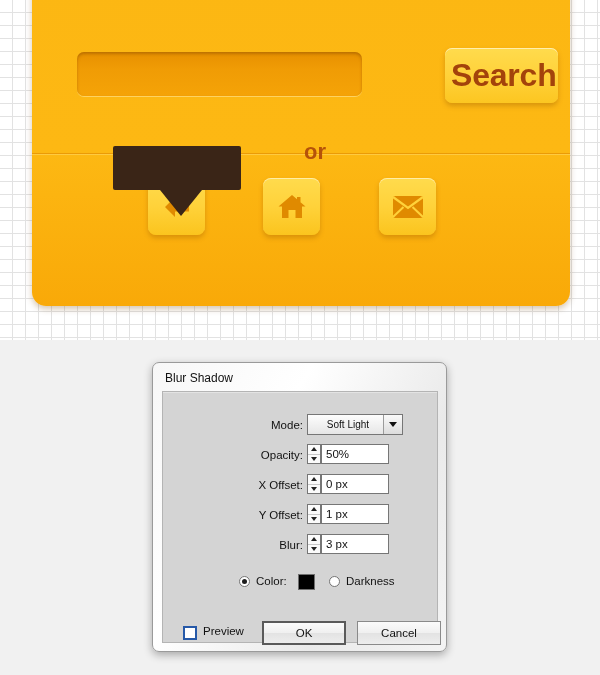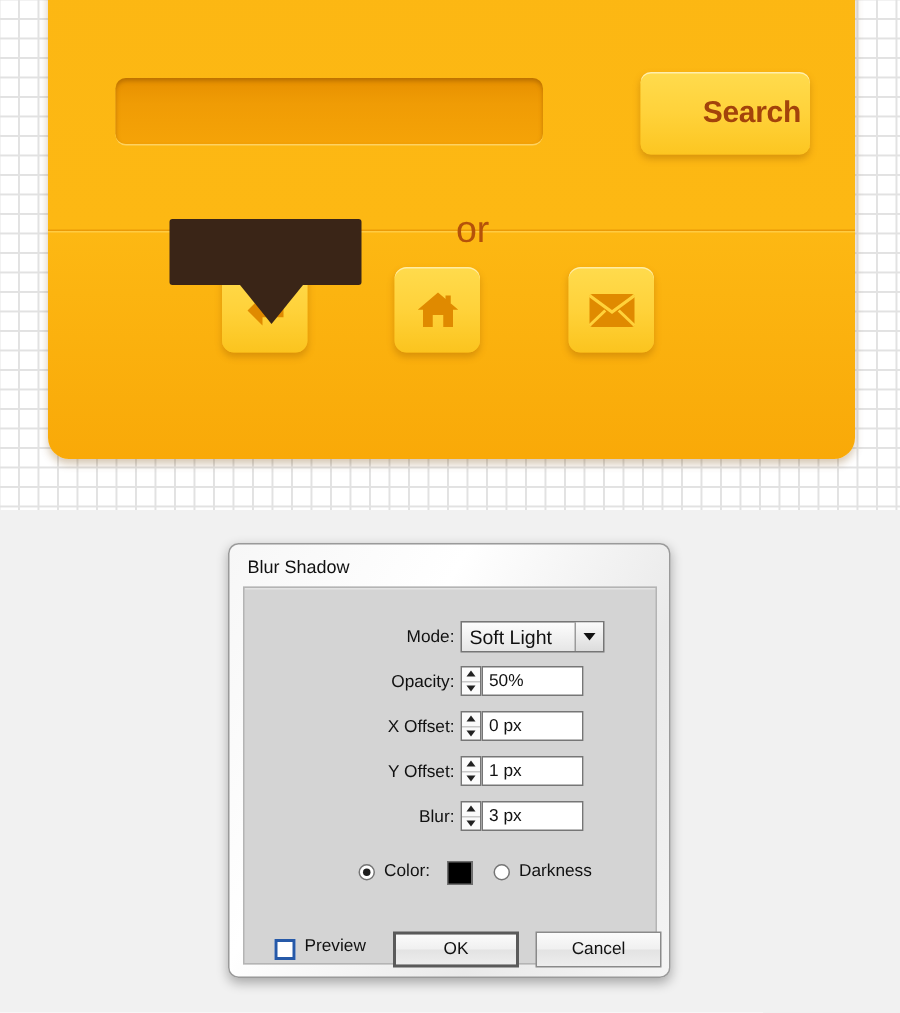--- a/index.html
+++ b/index.html
@@ -35,41 +35,41 @@
   #search-row{position:absolute;left:45px;top:78px;width:460px;height:58px;}
   #search-input{
     position:absolute;left:0;top:4px;width:285px;height:44px;
     box-sizing:border-box;border:none;border-radius:7px;
     background:linear-gradient(to bottom,#e79000 0%,#f09c05 40%,#f5a307 100%);
     box-shadow:inset 0 2px 3px rgba(150,85,0,.55),0 1px 0 rgba(255,225,140,.65);
     color:#7a3c00;font-size:14px;font-family:"Liberation Sans",sans-serif;
     padding:0 10px;outline:none;
   }
   #search-button{
-    position:absolute;left:350px;top:0;width:113px;height:55px;
+    position:absolute;left:368px;top:0;width:113px;height:55px;
     box-sizing:border-box;border:none;border-radius:7px;
     background:linear-gradient(to bottom,#ffdb4d 0%,#ffd23a 50%,#fcc621 100%);
     box-shadow:0 3px 5px rgba(150,85,0,.35),inset 0 1px 0 rgba(255,255,255,.55);
-    color:#a3430b;font-size:20px;font-weight:bold;
+    color:#a3430b;font-size:32px;font-weight:bold;
     font-family:"Liberation Sans",sans-serif;cursor:pointer;
     letter-spacing:-.2px;
     text-align:right;
   }
 
   
   #panel-divider{
     position:absolute;left:0;top:183px;width:538px;height:2px;
     background:linear-gradient(to bottom,#e89605 0 1px,#ffce4a 1px 2px);
     opacity:.85;
   }
 
   
   #or-label{
     position:absolute;left:272px;top:169px;
-    font-size:25px;font-weight:normal;color:#b5520a;
+    font-size:22px;font-weight:bold;color:#b5520a;
   }
 
   
   .icon-btn{
     position:absolute;top:208px;width:57px;height:57px;border:none;
     border-radius:8px;
     background:linear-gradient(to bottom,#ffdb4d 0%,#ffd23a 50%,#fbc41e 100%);
     box-shadow:0 3px 5px rgba(150,85,0,.33),inset 0 1px 0 rgba(255,255,255,.5);
     cursor:pointer;padding:0;
     display:flex;align-items:center;justify-content:center;
@@ -145,21 +145,21 @@
     font-family:"Liberation Sans",sans-serif;outline:none;
   }
 
   
   #mode-select-wrap{
     position:absolute;left:144px;top:0;width:96px;height:21px;
     box-sizing:border-box;border:1px solid #767676;
     background:linear-gradient(to bottom,#fdfdfd,#e6e6e6);
     display:flex;align-items:center;cursor:pointer;
   }
-  #mode-value{font-size:13px;color:#111;padding-left:5px;flex:1;}
+  #mode-value{font-size:10px;color:#111;padding-left:5px;flex:1;text-align:center;}
   #mode-arrow-box{
     width:18px;height:100%;border-left:1px solid #9b9b9b;
     display:flex;align-items:center;justify-content:center;
     background:linear-gradient(to bottom,#fafafa,#dcdcdc);
   }
   #mode-arrow{width:0;height:0;border-left:4px solid transparent;border-right:4px solid transparent;border-top:5px solid #111;}
 
   
   #radio-row{position:absolute;left:76px;top:182px;width:200px;height:18px;}
   .radio{

